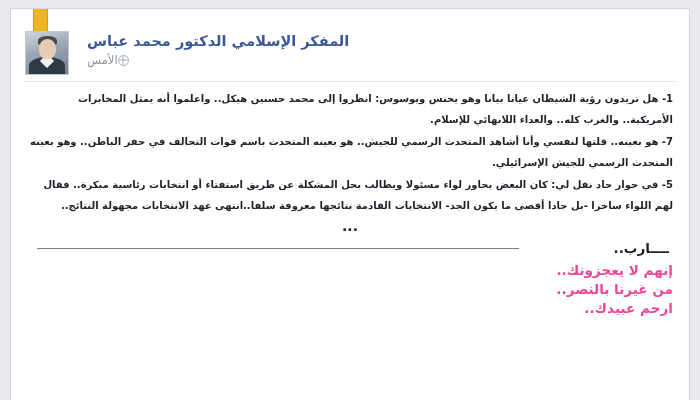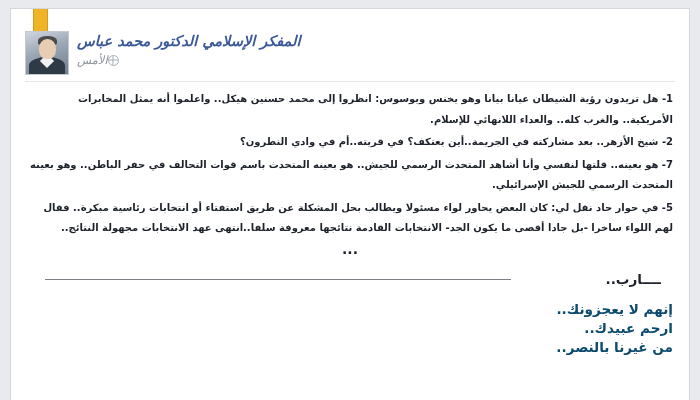--- a/index.html
+++ b/index.html
@@ -85,24 +85,23 @@
     display: flex;
     flex-direction: row;
     align-items: flex-start;
     justify-content: flex-end;
   }
 
   .author-block {
     display: flex;
     flex-direction: column;
     align-items: flex-end;
-    margin-left: 0;
+    margin-left: 10px;
     margin-right: 0;
     padding-top: 2px;
-    font-style: italic;
   }
 
   .author-name {
     color: #3b5998;
     font-size: 14.5px;
     font-weight: bold;
     line-height: 17px;
     white-space: nowrap;
   }
 
@@ -236,21 +235,21 @@
     font-size: 14px;
     line-height: 17px;
     text-align: center;
     margin: 0;
     font-weight: bold;
   }
 
   .rule-line {
     position: relative;
     height: 18px;
-    margin: 12px;
+    margin: 4px;
   }
   .rule-line .rule {
     position: absolute;
     top: 9px;
     left: 6px;
     right: 150px;
     height: 1px;
     background: #7b7f86;
   }
   .rule-line .rule-text {
@@ -258,21 +257,21 @@
     top: 0;
     right: 0;
     color: #1d2129;
     font-size: 13.6px;
     line-height: 18px;
     font-weight: bold;
     white-space: nowrap;
   }
 
   .short-line {
-    color: #0c4a6e;
+    color: #ec4899;
     font-size: 13.6px;
     line-height: 19px;
     font-weight: bold;
     margin: 0;
   }
 
   .clipped {
     overflow: hidden;
   }
 </style>
@@ -303,30 +302,29 @@
         <div class="hair"></div>
         <div class="face"></div>
       </div>
     </div>
 
     <div class="divider"></div>
 
     <div class="post-body clipped">
 
       <p class="para">1- هل تريدون رؤية الشيطان عيانا بيانا وهو يخنس ويوسوس: انظروا إلى محمد حسنين هيكل.. واعلموا أنه يمثل المخابرات الأمريكية.. والغرب كله.. والعداء اللانهائي للإسلام.</p>
-      <p class="para">2- شيخ الأزهر.. بعد مشاركته في الجريمة..أين يعتكف؟ في قريته..أم في وادي النطرون؟</p>
       <p class="para">7- هو بعينه.. قلتها لنفسي وأنا أشاهد المتحدث الرسمي للجيش.. هو بعينه المتحدث باسم قوات التحالف في حفر الباطن.. وهو بعينه المتحدث الرسمي للجيش الإسرائيلي.</p>
       <p class="para">5- في حوار حاد نقل لي: كان البعض يحاور لواء مسئولا ويطالب بحل المشكلة عن طريق استفتاء أو انتخابات رئاسية مبكرة.. فقال لهم اللواء ساخرا -بل جادا أقصى ما يكون الجد- الانتخابات القادمة نتائجها معروفة سلفا..انتهى عهد الانتخابات مجهولة النتائج..</p>
 
       <p class="dots-line">...</p>
 
       <div class="rule-line">
         <span class="rule-text">ــــارب..</span>
         <span class="rule"></span>
       </div>
 
       <p class="short-line">إنهم لا يعجزونك..</p>
+      <p class="short-line">من غيرنا بالنصر..</p>
       <p class="short-line">ارحم عبيدك..</p>
-      <p class="short-line">من غيرنا بالنصر..</p>
     </div>
 
   </div>
 </div>
 
 </body></html>

